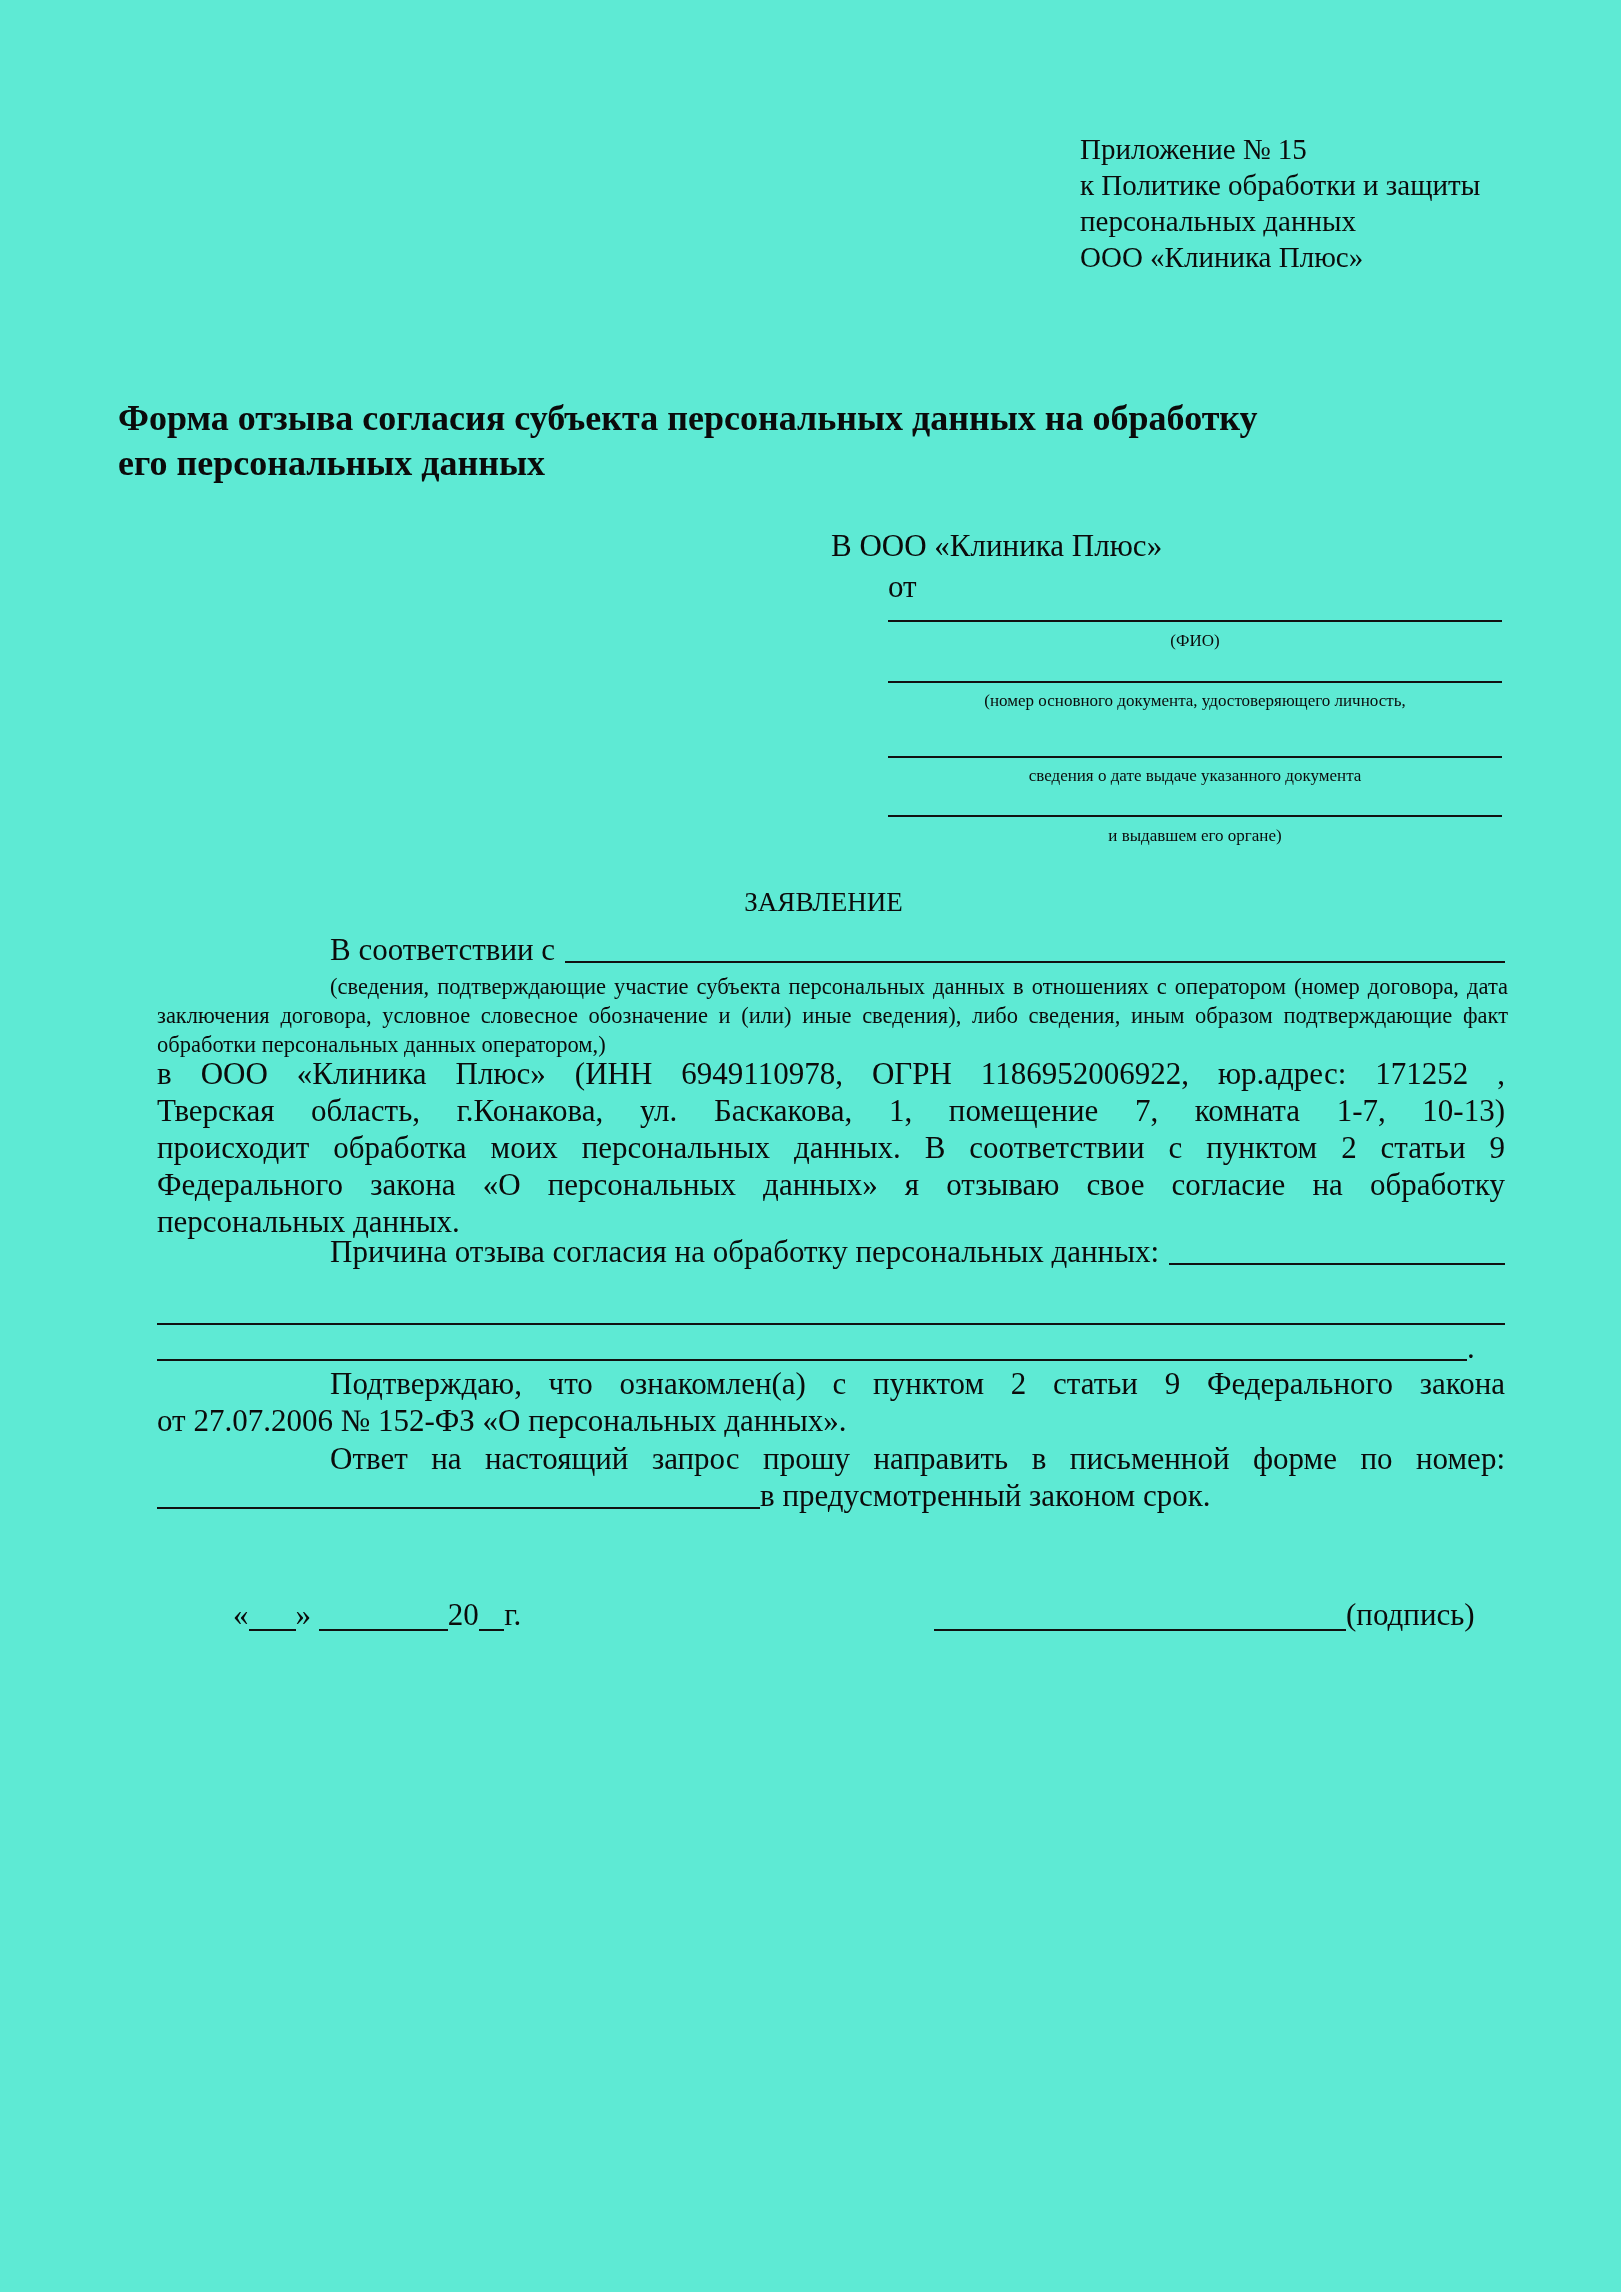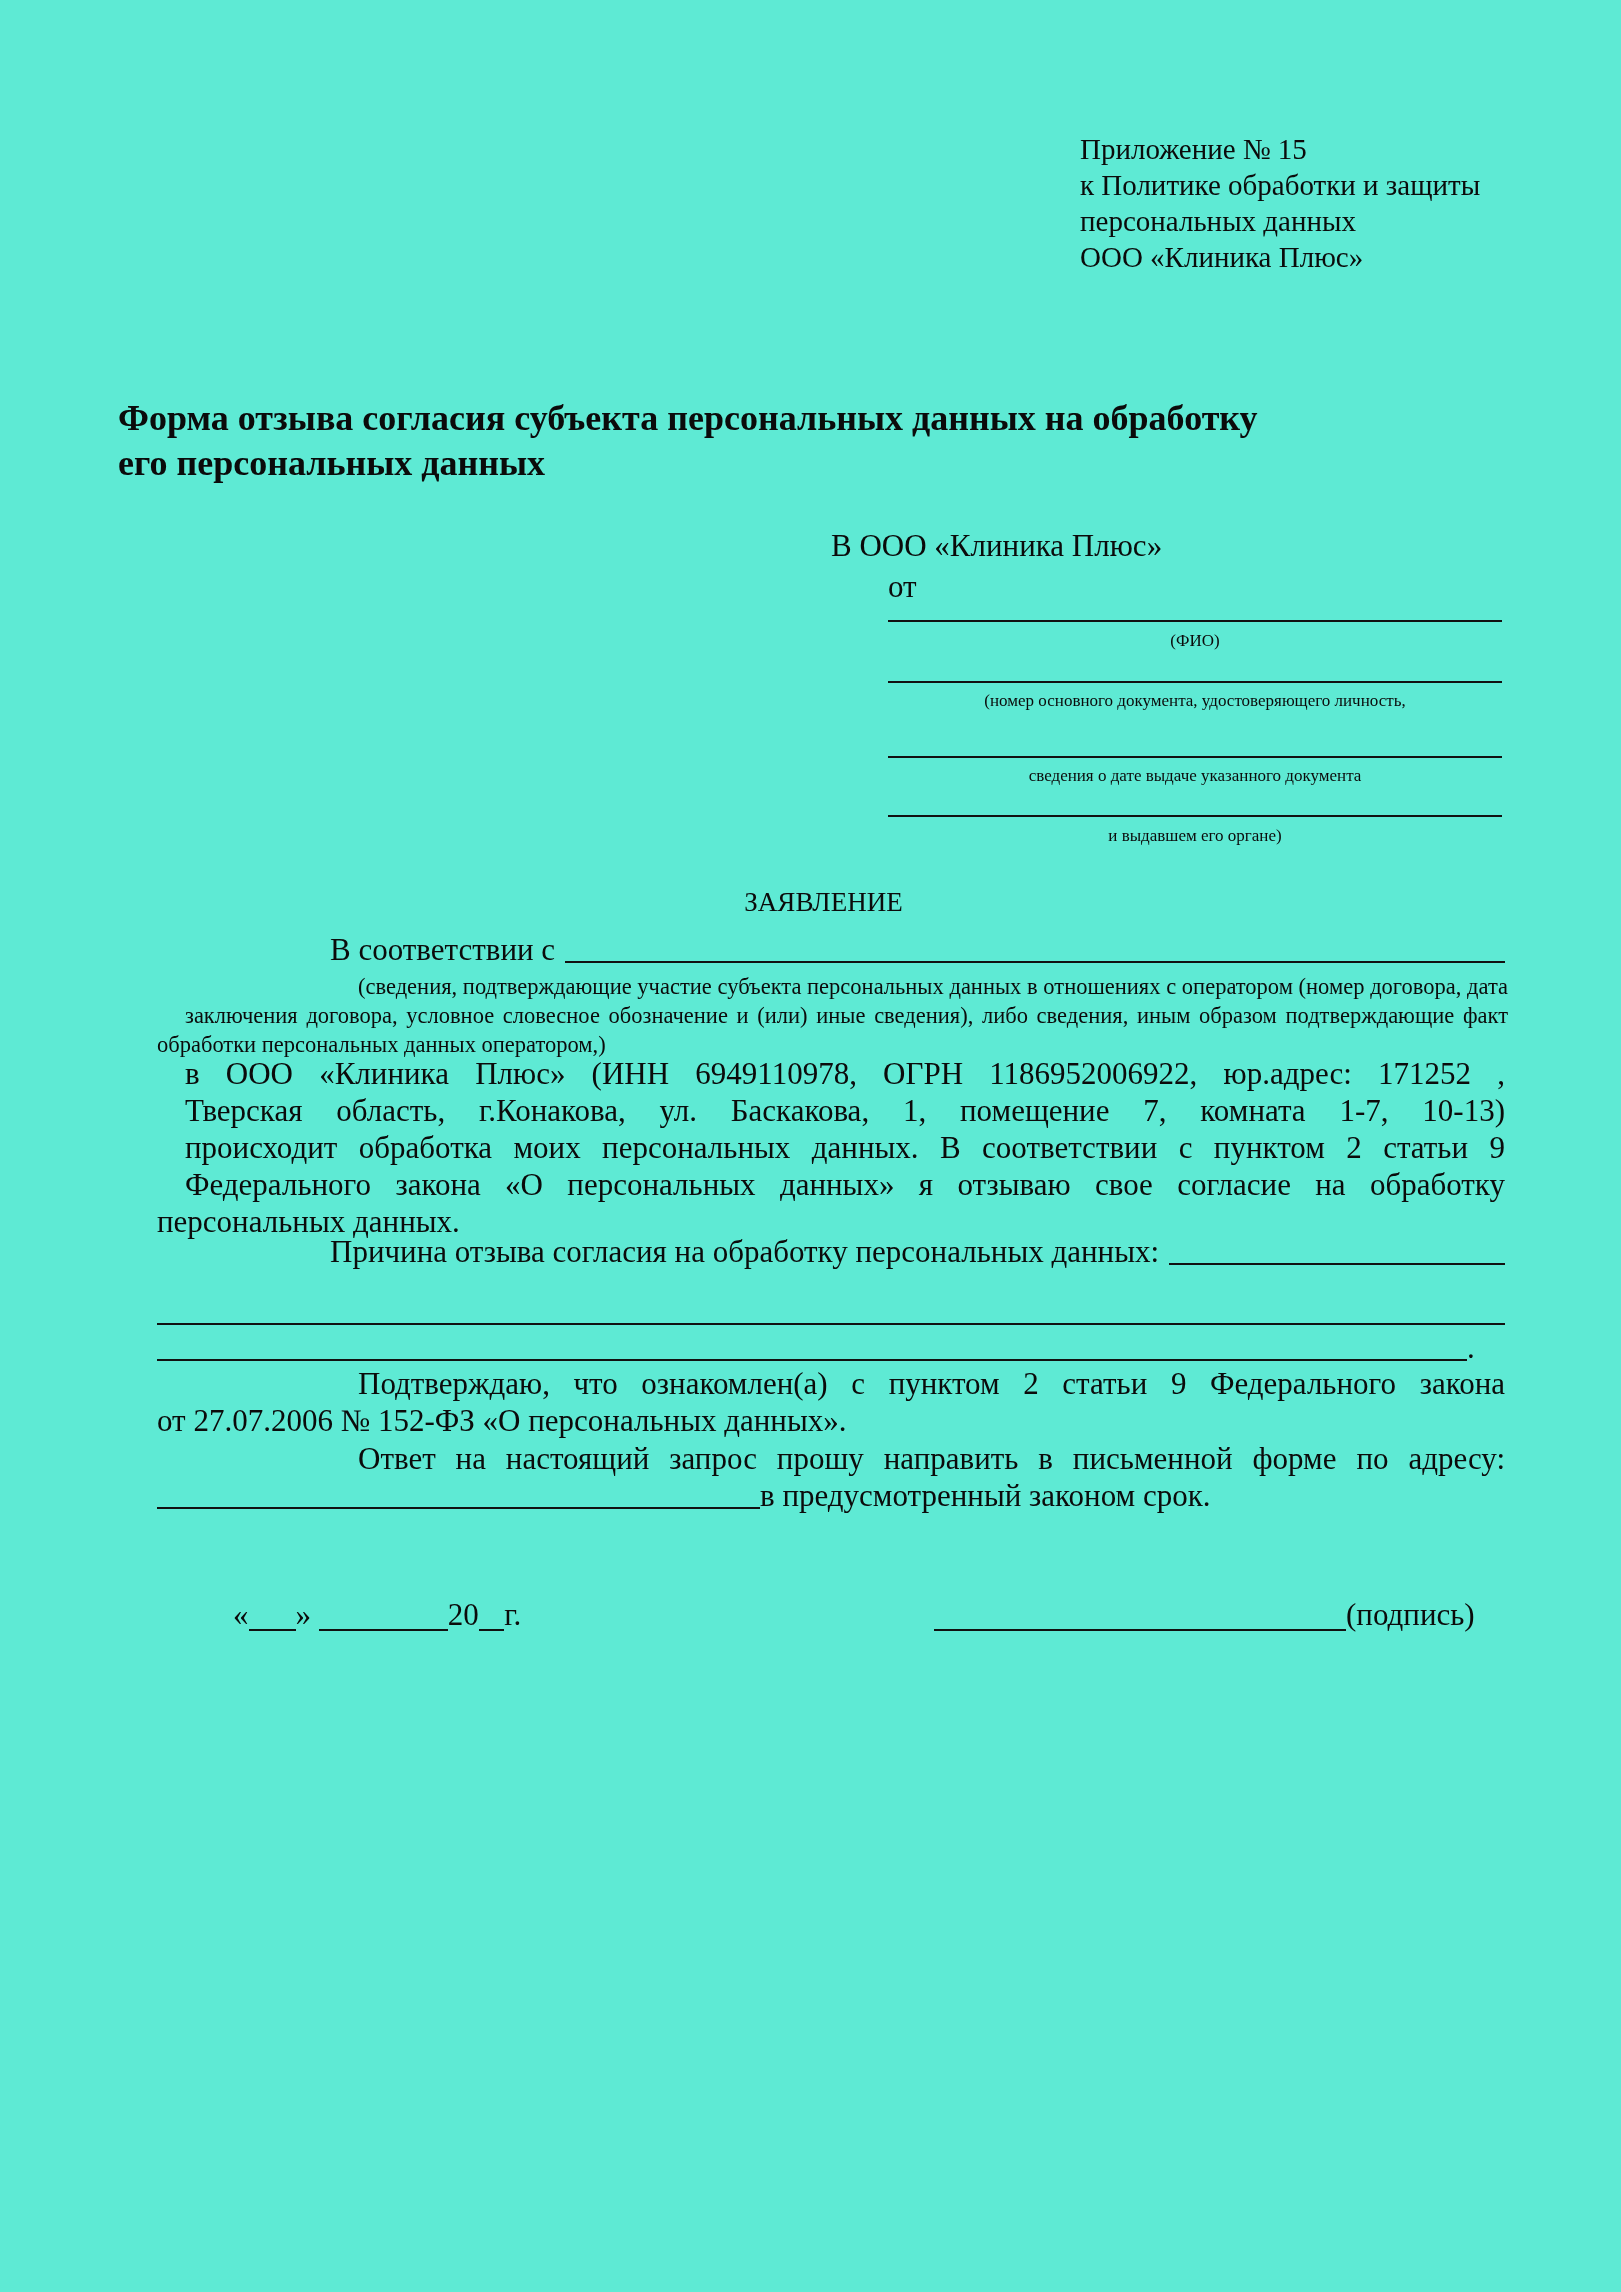--- a/index.html
+++ b/index.html
@@ -31,21 +31,21 @@
   
   .st-heading{left:118px;top:883px;width:1411px;text-align:center;font-size:27px;line-height:39px;}
   .row{display:flex;height:37px;font-size:31px;line-height:37px;}
   .row .txt{white-space:nowrap;}
   .indent{width:173px;flex:none;}
   .fill{flex:1;align-self:flex-end;border-bottom:2.9px solid #111;margin-bottom:4.9px;margin-left:9.8px;}
   .fillw{flex:none;align-self:flex-end;border-bottom:2.9px solid #111;margin-bottom:4.9px;}
 
   .fineprint{left:157px;top:972px;width:1351px;font-size:22.5px;line-height:29px;}
   .para{left:157px;top:0;width:1348px;font-size:31px;line-height:37px;}
-  .jline{text-align:justify;text-align-last:justify;margin-left:28px;}
+  .jline{text-align:justify;text-align-last:justify;}
   .lline{text-align:left;}
   .firstline{text-indent:173px;}
 
   
   .blank{display:inline-block;border-bottom:2.9px solid #111;height:25.5px;vertical-align:-5.9px;}
 
   .sig{font-size:31px;line-height:37px;white-space:nowrap;}
 </style>
 </head>
 <body>
@@ -112,21 +112,21 @@
     <span class="fillw" style="width:1310px;"></span>
     <span class="txt">.</span>
   </div>
 
   <div class="abs para" style="top:1365px;">
     <div class="jline firstline">Подтверждаю, что ознакомлен(а) с пунктом 2 статьи 9 Федерального закона</div>
     <div class="lline">от 27.07.2006 № 152-ФЗ «О персональных данных».</div>
   </div>
 
   <div class="abs para" style="top:1440px;">
-    <div class="jline firstline">Ответ на настоящий запрос прошу направить в письменной форме по адресу:</div>
+    <div class="jline firstline">Ответ на настоящий запрос прошу направить в письменной форме по номер:</div>
     <div class="row">
       <span class="fillw noml" style="width:603px;"></span>
       <span class="txt">в предусмотренный законом срок.</span>
     </div>
   </div>
 
   <div class="abs sig" style="left:233px;top:1596px;text-align:center;">
     <span>«</span><span class="blank" style="width:47px;"></span><span>»</span>
     <span class="blank" style="width:129px;"></span><span>20</span><span class="blank" style="width:25.5px;"></span><span>г.</span>
   </div>

